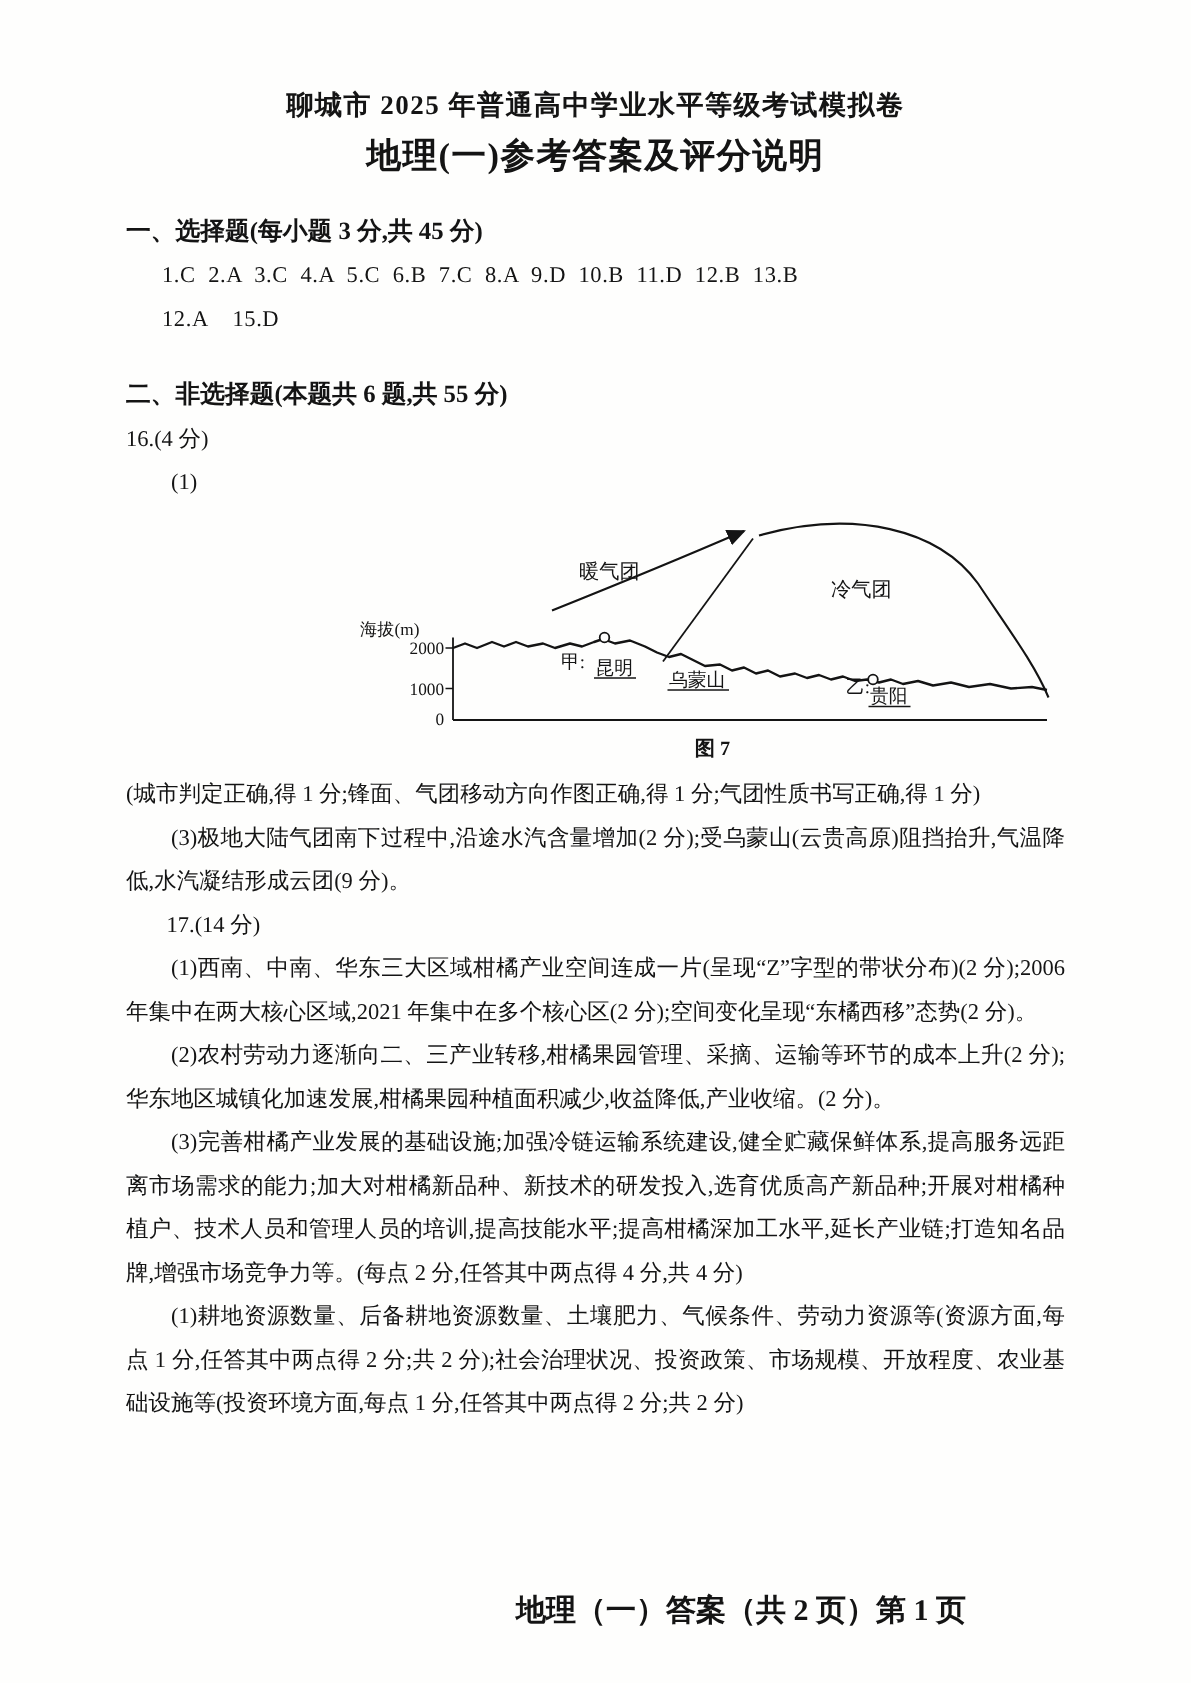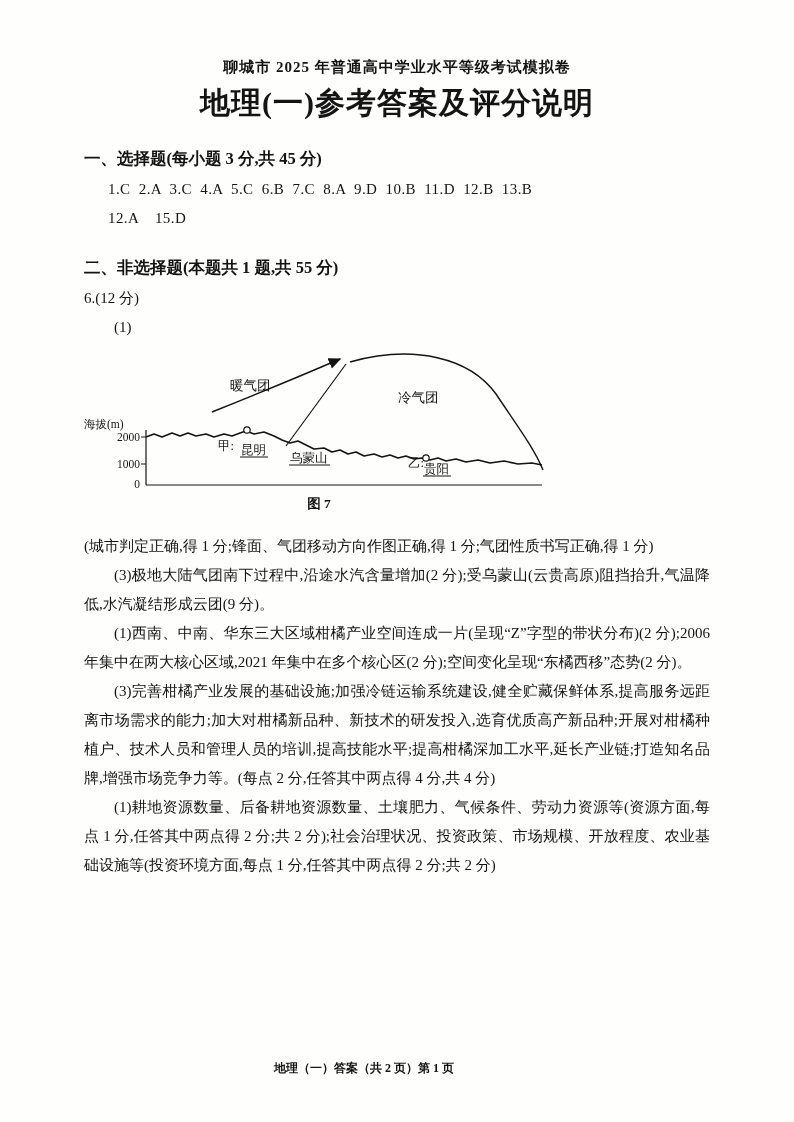--- a/index.html
+++ b/index.html
@@ -4,55 +4,55 @@
 <style>
   html,body{margin:0;padding:0;}
   body{
     width:794px;height:1122px;position:relative;
     background:#fefefd;color:#141414;
     font-family:"Liberation Serif","DejaVu Serif",serif;
     overflow:hidden;
   }
   .page{padding:46px 84px 0 84px;}
   .title1{
-    font-size:15px;font-weight:bold;text-align:center;
+    font-size:18px;font-weight:bold;text-align:center;
     margin:12px 0 6px 0;letter-spacing:1px;
   }
   .title2{
-    font-size:30px;font-weight:bold;text-align:center;
+    font-size:23px;font-weight:bold;text-align:center;
     margin:0 0 16px 0;letter-spacing:1px;
   }
   .sec-heading{font-size:16.5px;font-weight:bold;line-height:29px;margin:20px 0 2px 0;}
   p.body{font-size:15px;line-height:29px;margin:0;text-align:justify;}
   .indent2{text-indent:2em;}
   .answers{white-space:pre-wrap;padding-left:1.6em;letter-spacing:0.4px;}
   .qnum{text-indent:1.8em;}
-  .fig-wrap{margin:4px 0 14px 0;}
+  .fig-wrap{margin:4px 0 2px 0;text-align:right;}
   .footer{
     position:absolute;top:1060px;left:84px;right:84px;
-    text-align:center;padding-right:66px;
-    font-size:12px;font-weight:bold;
+    text-align:right;padding-right:66px;
+    font-size:20px;font-weight:bold;
   }
   svg text{font-family:"Liberation Serif","DejaVu Serif",serif;fill:#141414;}
 </style>
 </head>
 <body>
 
 <div class="page">
 
   <div class="title1">聊城市 2025 年普通高中学业水平等级考试模拟卷</div>
   <div class="title2">地理(一)参考答案及评分说明</div>
 
   <div class="sec-heading">一、选择题(每小题 3 分,共 45 分)</div>
   <p class="body answers">1.C  2.A  3.C  4.A  5.C  6.B  7.C  8.A  9.D  10.B  11.D  12.B  13.B</p>
   <p class="body answers">12.A    15.D</p>
 
-  <div class="sec-heading">二、非选择题(本题共 1 题,共 55 分)</div>
+  <div class="sec-heading">二、非选择题(本题共 6 题,共 55 分)</div>
 
-  <p class="body">6.(12 分)</p>
+  <p class="body">16.(4 分)</p>
   <p class="body indent2">(1)</p>
 
   <div class="fig-wrap">
     <svg width="470" height="168" viewBox="0 0 470 168">
       <defs>
         <marker id="ah" markerWidth="10" markerHeight="9" refX="8" refY="4" orient="auto">
           <path d="M0,0 L9,4 L0,8 z" fill="#141414"></path>
         </marker>
       </defs>
 
@@ -89,20 +89,22 @@
       <text x="340" y="127" font-size="12.5">贵阳</text>
       <line x1="339" y1="130" x2="367" y2="130" stroke="#141414" stroke-width="1"></line>
 
       <text x="235" y="162" font-size="13.5" font-weight="bold" text-anchor="middle">图 7</text>
     </svg>
   </div>
 
   <p class="body">(城市判定正确,得 1 分;锋面、气团移动方向作图正确,得 1 分;气团性质书写正确,得 1 分)</p>
   <p class="body indent2">(3)极地大陆气团南下过程中,沿途水汽含量增加(2 分);受乌蒙山(云贵高原)阻挡抬升,气温降低,水汽凝结形成云团(9 分)。</p>
 
+  <p class="body qnum">17.(14 分)</p>
   <p class="body indent2">(1)西南、中南、华东三大区域柑橘产业空间连成一片(呈现“Z”字型的带状分布)(2 分);2006 年集中在两大核心区域,2021 年集中在多个核心区(2 分);空间变化呈现“东橘西移”态势(2 分)。</p>
+  <p class="body indent2">(2)农村劳动力逐渐向二、三产业转移,柑橘果园管理、采摘、运输等环节的成本上升(2 分);华东地区城镇化加速发展,柑橘果园种植面积减少,收益降低,产业收缩。(2 分)。</p>
   <p class="body indent2">(3)完善柑橘产业发展的基础设施;加强冷链运输系统建设,健全贮藏保鲜体系,提高服务远距离市场需求的能力;加大对柑橘新品种、新技术的研发投入,选育优质高产新品种;开展对柑橘种植户、技术人员和管理人员的培训,提高技能水平;提高柑橘深加工水平,延长产业链;打造知名品牌,增强市场竞争力等。(每点 2 分,任答其中两点得 4 分,共 4 分)</p>
 
   <p class="body indent2">(1)耕地资源数量、后备耕地资源数量、土壤肥力、气候条件、劳动力资源等(资源方面,每点 1 分,任答其中两点得 2 分;共 2 分);社会治理状况、投资政策、市场规模、开放程度、农业基础设施等(投资环境方面,每点 1 分,任答其中两点得 2 分;共 2 分)</p>
 
 </div>
 
 <div class="footer">地理（一）答案（共 2 页）第 1 页</div>
 
 </body></html>

